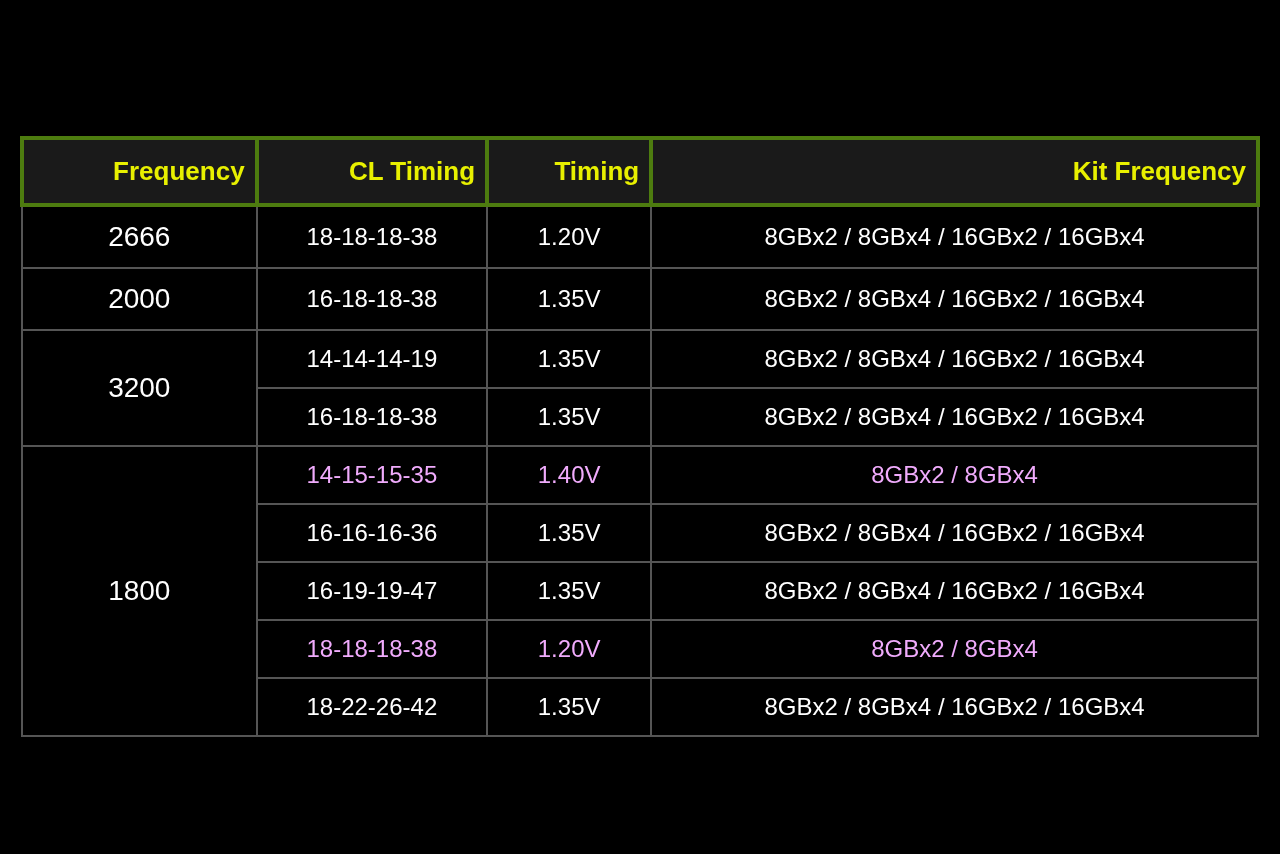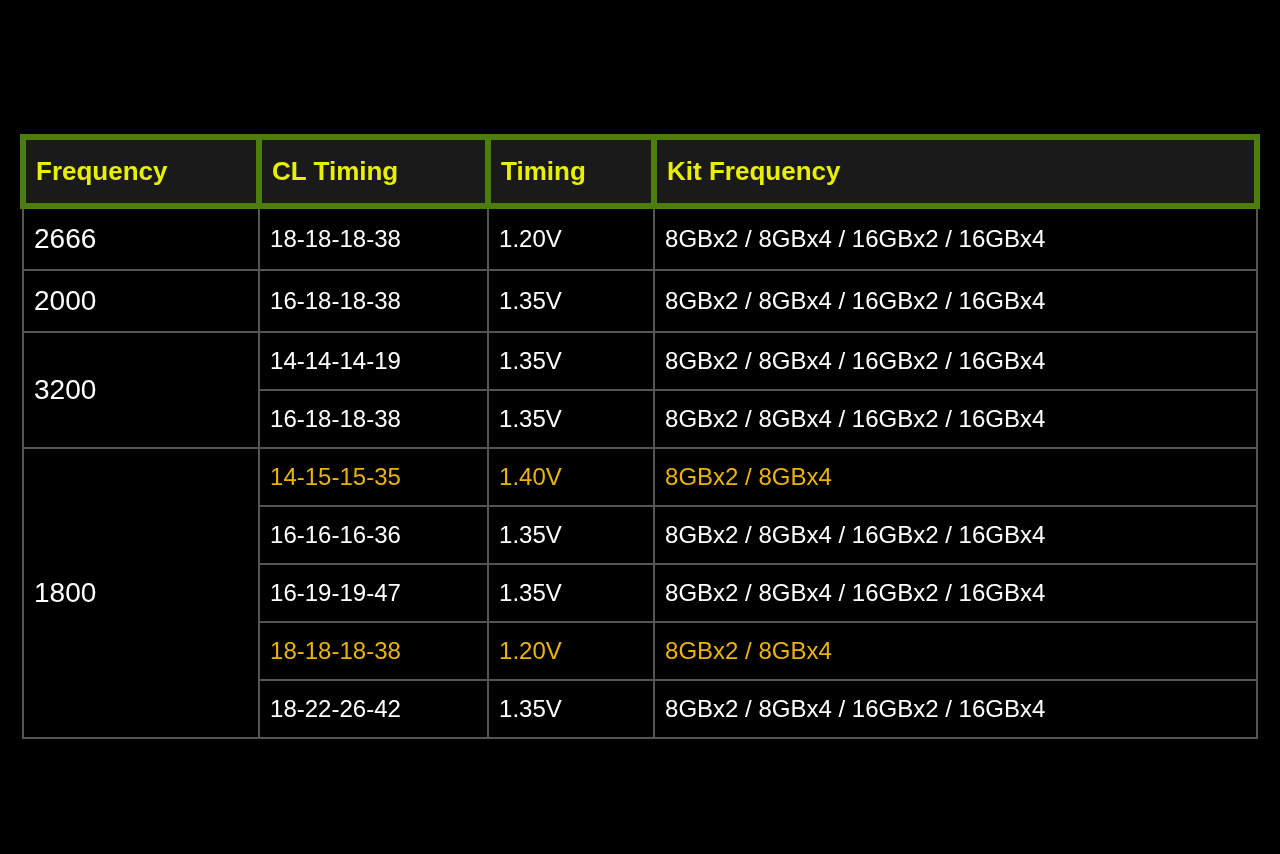--- a/index.html
+++ b/index.html
@@ -40,35 +40,35 @@
       border-collapse: collapse;
       border: 2px solid #555;
     }
 
     th {
       background: #1a1a1a;
       color: #e8f000;
       font-size: 26px;
       font-weight: bold;
       padding: 16px 10px;
-      border: 6px solid #4d7c0f;
-      text-align: left;
+      border: 4px solid #4d7c0f;
+      text-align: right;
     }
 
     td {
       border: 2px solid #555;
       padding: 14px 10px;
-      text-align: left;
+      text-align: center;
       font-size: 24px;
       color: #ffffff;
       background: #000;
     }
 
     td.highlight-yellow {
-      color: #eab308;
+      color: #f0abfc;
     }
 
     .freq-cell {
       font-size: 28px;
       font-weight: normal;
     }
   </style>
 </head>
 <body>
 

